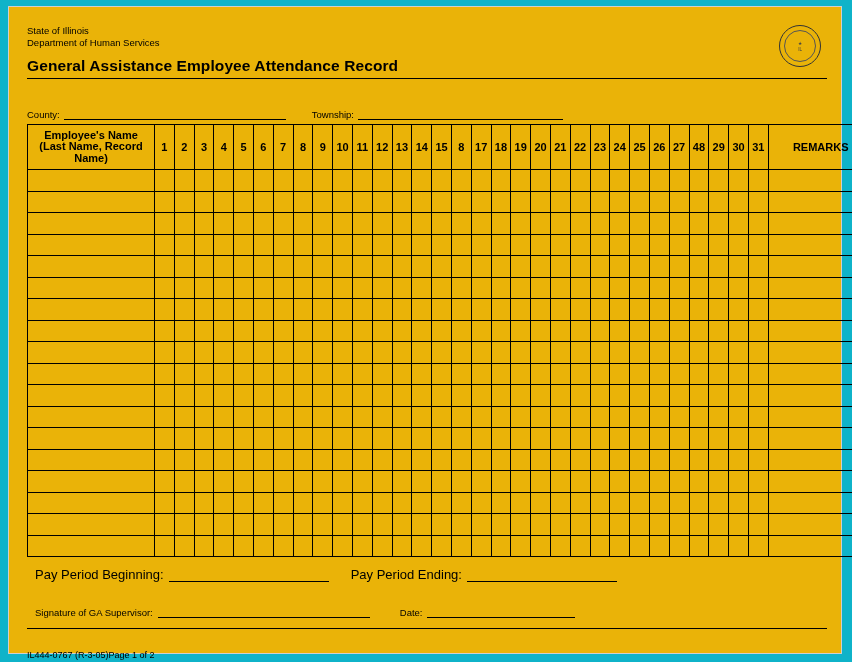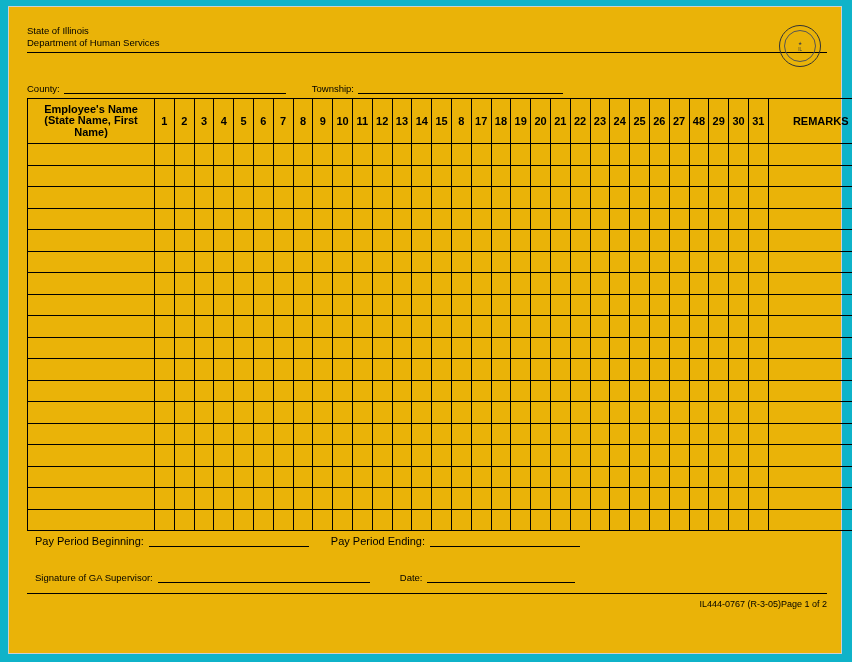--- a/index.html
+++ b/index.html
@@ -121,22 +121,23 @@
     padding: 0 4px;
   }
   th.day-col { width: 18.8px; }
   th.remarks-col { width: 104px; }
   table.grid tbody td { height: 20.5px; }
 
   
   .pay-row {
     display: flex;
     align-items: flex-end;
-    font-size: 11px;
+    font-size: 13px;
     height: 16px;
+    margin-top: 9px;
     padding-left: 8px;
   }
   .pay-line {
     border-bottom: 1px solid #000;
     height: 12px;
     margin-left: 5px;
   }
   .pay-line.begin { width: 160px; }
   .pay-line.end { width: 150px; }
   .pay-gap { width: 22px; }
@@ -166,34 +167,35 @@
   .sig-line.date { width: 148px; }
   .sig-gap { width: 30px; }
 
   .bottom-rule {
     border-bottom: 1.2px solid #000;
     margin-top: 10px;
     width: 100%;
   }
   .bottom-row {
     display: flex;
-    justify-content: flex-end;
+    justify-content: flex-start;
     font-size: 9px;
-    margin-top: 5px;
+    margin-top: 21px;
   }
 </style>
 </head>
 <body>
 
 <div class="page">
   <div class="inner">
 
     <div>
       <div class="agency">State of Illinois</div>
       <div class="agency">Department of Human Services</div>
+      <div class="title">General Assistance Employee Attendance Record</div>
       <div class="title-rule"></div>
       <div class="seal">
         <div class="ring">
           <div class="glyph">★<br>IL</div>
         </div>
       </div>
     </div>
 
     <div class="ct-row">
       <span class="ct-label">County:</span>
@@ -201,21 +203,21 @@
       <span class="ct-gap"></span>
       <span class="ct-label">Township:</span>
       <span class="ct-line township"></span>
     </div>
 
     <table class="grid">
       <thead>
         <tr>
           <th class="name-col">
             <div>Employee's Name</div>
-            <div>(State Name, First</div>
+            <div>(Last Name, Record</div>
             <div>Name)</div>
           </th>
           <th class="day-col">1</th>
           <th class="day-col">2</th>
           <th class="day-col">3</th>
           <th class="day-col">4</th>
           <th class="day-col">5</th>
           <th class="day-col">6</th>
           <th class="day-col">7</th>
           <th class="day-col">8</th>

